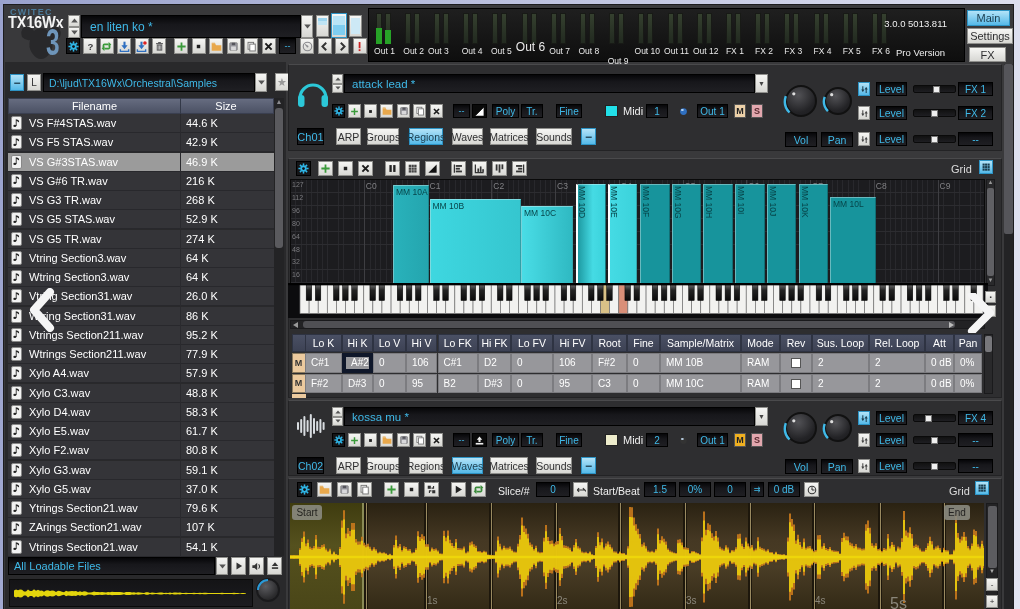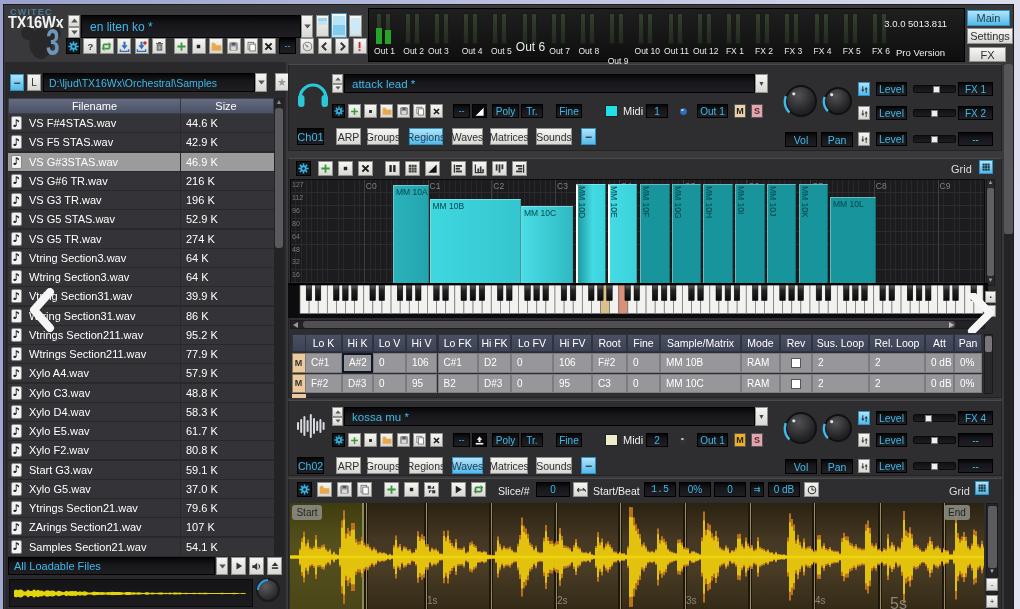--- a/index.html
+++ b/index.html
@@ -308,21 +308,21 @@
 <div class="abs" style="left:180px;top:171.8px;width:1px;height:19.25px;background:#2a2a2e"></div>
 <div class="abs" style="left:8px;top:191.0px;width:266px;height:19.25px;background:#343438;border-bottom:1px solid #28282c"></div>
 <div class="abs ic" style="left:11px;top:193.2px;width:11px;height:14px;background:#f2f2f2;border:1px solid #888;border-radius:2px">
     <svg width="9" height="9" viewBox="0 0 16 16">
       <ellipse cx="5" cy="12.3" rx="2.6" ry="2" fill="#222"></ellipse>
       <rect x="6.7" y="3" width="1.5" height="9.5" fill="#222"></rect>
       <path d="M6.7 3 c3 .5 4.2 1.5 5.8 3.4 l0 -3.4 c-1.6-1.6-3-2-5.8-2.6z" fill="#222"></path>
     </svg>
   </div>
 <div class="abs" style="left:29px;top:194.2px;font-size:11px;color:#fff">VS G3 TR.wav</div>
-<div class="abs" style="left:186px;top:194.2px;font-size:11px;color:#fff">196 K</div>
+<div class="abs" style="left:186px;top:194.2px;font-size:11px;color:#fff">268 K</div>
 <div class="abs" style="left:180px;top:191.0px;width:1px;height:19.25px;background:#2a2a2e"></div>
 <div class="abs" style="left:8px;top:210.2px;width:266px;height:19.25px;background:#343438;border-bottom:1px solid #28282c"></div>
 <div class="abs ic" style="left:11px;top:212.4px;width:11px;height:14px;background:#f2f2f2;border:1px solid #888;border-radius:2px">
     <svg width="9" height="9" viewBox="0 0 16 16">
       <ellipse cx="5" cy="12.3" rx="2.6" ry="2" fill="#222"></ellipse>
       <rect x="6.7" y="3" width="1.5" height="9.5" fill="#222"></rect>
       <path d="M6.7 3 c3 .5 4.2 1.5 5.8 3.4 l0 -3.4 c-1.6-1.6-3-2-5.8-2.6z" fill="#222"></path>
     </svg>
   </div>
 <div class="abs" style="left:29px;top:213.45px;font-size:11px;color:#fff">VS G5 STAS.wav</div>
@@ -363,21 +363,21 @@
 <div class="abs" style="left:180px;top:268.0px;width:1px;height:19.25px;background:#2a2a2e"></div>
 <div class="abs" style="left:8px;top:287.2px;width:266px;height:19.25px;background:#343438;border-bottom:1px solid #28282c"></div>
 <div class="abs ic" style="left:11px;top:289.4px;width:11px;height:14px;background:#f2f2f2;border:1px solid #888;border-radius:2px">
     <svg width="9" height="9" viewBox="0 0 16 16">
       <ellipse cx="5" cy="12.3" rx="2.6" ry="2" fill="#222"></ellipse>
       <rect x="6.7" y="3" width="1.5" height="9.5" fill="#222"></rect>
       <path d="M6.7 3 c3 .5 4.2 1.5 5.8 3.4 l0 -3.4 c-1.6-1.6-3-2-5.8-2.6z" fill="#222"></path>
     </svg>
   </div>
 <div class="abs" style="left:29px;top:290.45px;font-size:11px;color:#fff">Vtring Section31.wav</div>
-<div class="abs" style="left:186px;top:290.45px;font-size:11px;color:#fff">39.9 K</div>
+<div class="abs" style="left:186px;top:290.45px;font-size:11px;color:#fff">26.0 K</div>
 <div class="abs" style="left:180px;top:287.2px;width:1px;height:19.25px;background:#2a2a2e"></div>
 <div class="abs" style="left:8px;top:306.5px;width:266px;height:19.25px;background:#343438;border-bottom:1px solid #28282c"></div>
 <div class="abs ic" style="left:11px;top:308.7px;width:11px;height:14px;background:#f2f2f2;border:1px solid #888;border-radius:2px">
     <svg width="9" height="9" viewBox="0 0 16 16">
       <ellipse cx="5" cy="12.3" rx="2.6" ry="2" fill="#222"></ellipse>
       <rect x="6.7" y="3" width="1.5" height="9.5" fill="#222"></rect>
       <path d="M6.7 3 c3 .5 4.2 1.5 5.8 3.4 l0 -3.4 c-1.6-1.6-3-2-5.8-2.6z" fill="#222"></path>
     </svg>
   </div>
 <div class="abs" style="left:29px;top:309.7px;font-size:11px;color:#fff">Wtring Section31.wav</div>
@@ -461,21 +461,21 @@
 <div class="abs" style="left:186px;top:444.45px;font-size:11px;color:#fff">80.8 K</div>
 <div class="abs" style="left:180px;top:441.2px;width:1px;height:19.25px;background:#2a2a2e"></div>
 <div class="abs" style="left:8px;top:460.5px;width:266px;height:19.25px;background:#343438;border-bottom:1px solid #28282c"></div>
 <div class="abs ic" style="left:11px;top:462.7px;width:11px;height:14px;background:#f2f2f2;border:1px solid #888;border-radius:2px">
     <svg width="9" height="9" viewBox="0 0 16 16">
       <ellipse cx="5" cy="12.3" rx="2.6" ry="2" fill="#222"></ellipse>
       <rect x="6.7" y="3" width="1.5" height="9.5" fill="#222"></rect>
       <path d="M6.7 3 c3 .5 4.2 1.5 5.8 3.4 l0 -3.4 c-1.6-1.6-3-2-5.8-2.6z" fill="#222"></path>
     </svg>
   </div>
-<div class="abs" style="left:29px;top:463.7px;font-size:11px;color:#fff">Start G3.wav</div>
+<div class="abs" style="left:29px;top:463.7px;font-size:11px;color:#fff">Xylo G3.wav</div>
 <div class="abs" style="left:186px;top:463.7px;font-size:11px;color:#fff">59.1 K</div>
 <div class="abs" style="left:180px;top:460.5px;width:1px;height:19.25px;background:#2a2a2e"></div>
 <div class="abs" style="left:8px;top:479.8px;width:266px;height:19.25px;background:#343438;border-bottom:1px solid #28282c"></div>
 <div class="abs ic" style="left:11px;top:481.9px;width:11px;height:14px;background:#f2f2f2;border:1px solid #888;border-radius:2px">
     <svg width="9" height="9" viewBox="0 0 16 16">
       <ellipse cx="5" cy="12.3" rx="2.6" ry="2" fill="#222"></ellipse>
       <rect x="6.7" y="3" width="1.5" height="9.5" fill="#222"></rect>
       <path d="M6.7 3 c3 .5 4.2 1.5 5.8 3.4 l0 -3.4 c-1.6-1.6-3-2-5.8-2.6z" fill="#222"></path>
     </svg>
   </div>
@@ -505,21 +505,21 @@
 <div class="abs" style="left:186px;top:521.45px;font-size:11px;color:#fff">107 K</div>
 <div class="abs" style="left:180px;top:518.2px;width:1px;height:19.25px;background:#2a2a2e"></div>
 <div class="abs" style="left:8px;top:537.5px;width:266px;height:19.25px;background:#343438;border-bottom:1px solid #28282c"></div>
 <div class="abs ic" style="left:11px;top:539.7px;width:11px;height:14px;background:#f2f2f2;border:1px solid #888;border-radius:2px">
     <svg width="9" height="9" viewBox="0 0 16 16">
       <ellipse cx="5" cy="12.3" rx="2.6" ry="2" fill="#222"></ellipse>
       <rect x="6.7" y="3" width="1.5" height="9.5" fill="#222"></rect>
       <path d="M6.7 3 c3 .5 4.2 1.5 5.8 3.4 l0 -3.4 c-1.6-1.6-3-2-5.8-2.6z" fill="#222"></path>
     </svg>
   </div>
-<div class="abs" style="left:29px;top:540.7px;font-size:11px;color:#fff">Samples Section21.wav</div>
+<div class="abs" style="left:29px;top:540.7px;font-size:11px;color:#fff">Vtrings Section21.wav</div>
 <div class="abs" style="left:186px;top:540.7px;font-size:11px;color:#fff">54.1 K</div>
 <div class="abs" style="left:180px;top:537.5px;width:1px;height:19.25px;background:#2a2a2e"></div>
 <div class="abs blk" style="left:8px;top:557px;width:207px;height:18px;"></div>
 <div class="abs" style="left:14px;top:560px;font-size:11px;color:#3fb9e8">All Loadable Files</div>
 <div class="abs btn" style="left:216px;top:557px;width:12px;height:18px;">
     <svg width="7" height="5" viewBox="0 0 7 5">
       <path d="M3.5 4.5 L6.8 0.5 H0.2z" fill="#555"></path>
     </svg>
   </div>
 <div class="abs btn" style="left:231px;top:557px;width:15px;height:18px;">
@@ -1270,21 +1270,21 @@
 <div class="abs" style="left:627px;top:334px;width:33px;height:18px;background:linear-gradient(180deg,#4a5064,#3d4254);border:1px solid #2e3342;color:#fff;font-size:10.5px;display:flex;align-items:center;justify-content:center">Fine</div>
 <div class="abs" style="left:660px;top:334px;width:81px;height:18px;background:linear-gradient(180deg,#4a5064,#3d4254);border:1px solid #2e3342;color:#fff;font-size:10.5px;display:flex;align-items:center;justify-content:center">Sample/Matrix</div>
 <div class="abs" style="left:741px;top:334px;width:39px;height:18px;background:linear-gradient(180deg,#4a5064,#3d4254);border:1px solid #2e3342;color:#fff;font-size:10.5px;display:flex;align-items:center;justify-content:center">Mode</div>
 <div class="abs" style="left:780px;top:334px;width:32px;height:18px;background:linear-gradient(180deg,#4a5064,#3d4254);border:1px solid #2e3342;color:#fff;font-size:10.5px;display:flex;align-items:center;justify-content:center">Rev</div>
 <div class="abs" style="left:812px;top:334px;width:57px;height:18px;background:linear-gradient(180deg,#4a5064,#3d4254);border:1px solid #2e3342;color:#fff;font-size:10.5px;display:flex;align-items:center;justify-content:center">Sus. Loop</div>
 <div class="abs" style="left:869px;top:334px;width:56px;height:18px;background:linear-gradient(180deg,#4a5064,#3d4254);border:1px solid #2e3342;color:#fff;font-size:10.5px;display:flex;align-items:center;justify-content:center">Rel. Loop</div>
 <div class="abs" style="left:925px;top:334px;width:29px;height:18px;background:linear-gradient(180deg,#4a5064,#3d4254);border:1px solid #2e3342;color:#fff;font-size:10.5px;display:flex;align-items:center;justify-content:center">Att</div>
 <div class="abs" style="left:954px;top:334px;width:28px;height:18px;background:linear-gradient(180deg,#4a5064,#3d4254);border:1px solid #2e3342;color:#fff;font-size:10.5px;display:flex;align-items:center;justify-content:center">Pan</div>
 <div class="abs" style="left:291.5px;top:353.0px;width:14px;height:19.5px;background:#ecca9e;border:1px solid #8a7a5e;color:#333;font-size:9px;font-weight:bold;display:flex;align-items:center;justify-content:center">M</div>
 <div class="abs" style="left:305px;top:353.0px;width:37px;height:19.5px;background:#97979b;border:1px solid #7c7c80;color:#fff;font-size:10px;white-space:nowrap;display:flex;align-items:center;padding-left:5px;justify-content:flex-start">C#1</div>
-<div class="abs" style="left:342px;top:353.0px;width:31px;height:19.5px;background:#97979b;border:2px solid #0f172a;color:#fff;font-size:10px;white-space:nowrap;display:flex;align-items:center;padding-left:5px;justify-content:flex-start">A#2</div>
+<div class="abs" style="left:342px;top:353.0px;width:31px;height:19.5px;background:#97979b;border:4px solid #0f172a;color:#fff;font-size:10px;white-space:nowrap;display:flex;align-items:center;padding-left:5px;justify-content:flex-start">A#2</div>
 <div class="abs" style="left:373px;top:353.0px;width:33px;height:19.5px;background:#97979b;border:1px solid #7c7c80;color:#fff;font-size:10px;white-space:nowrap;display:flex;align-items:center;padding-left:5px;justify-content:flex-start">0</div>
 <div class="abs" style="left:406px;top:353.0px;width:31px;height:19.5px;background:#97979b;border:1px solid #7c7c80;color:#fff;font-size:10px;white-space:nowrap;display:flex;align-items:center;padding-left:5px;justify-content:flex-start">106</div>
 <div class="abs" style="left:437.5px;top:353.0px;width:40.5px;height:19.5px;background:#97979b;border:1px solid #7c7c80;color:#fff;font-size:10px;white-space:nowrap;display:flex;align-items:center;padding-left:5px;justify-content:flex-start">C#1</div>
 <div class="abs" style="left:478px;top:353.0px;width:33px;height:19.5px;background:#97979b;border:1px solid #7c7c80;color:#fff;font-size:10px;white-space:nowrap;display:flex;align-items:center;padding-left:5px;justify-content:flex-start">D2</div>
 <div class="abs" style="left:511px;top:353.0px;width:42px;height:19.5px;background:#97979b;border:1px solid #7c7c80;color:#fff;font-size:10px;white-space:nowrap;display:flex;align-items:center;padding-left:5px;justify-content:flex-start">0</div>
 <div class="abs" style="left:553px;top:353.0px;width:39px;height:19.5px;background:#97979b;border:1px solid #7c7c80;color:#fff;font-size:10px;white-space:nowrap;display:flex;align-items:center;padding-left:5px;justify-content:flex-start">106</div>
 <div class="abs" style="left:592px;top:353.0px;width:35px;height:19.5px;background:#97979b;border:1px solid #7c7c80;color:#fff;font-size:10px;white-space:nowrap;display:flex;align-items:center;padding-left:5px;justify-content:flex-start">F#2</div>
 <div class="abs" style="left:627px;top:353.0px;width:33px;height:19.5px;background:#97979b;border:1px solid #7c7c80;color:#fff;font-size:10px;white-space:nowrap;display:flex;align-items:center;padding-left:5px;justify-content:flex-start">0</div>
 <div class="abs" style="left:660px;top:353.0px;width:81px;height:19.5px;background:#97979b;border:1px solid #7c7c80;color:#fff;font-size:10px;white-space:nowrap;display:flex;align-items:center;padding-left:5px;justify-content:flex-start">MM 10B</div>
 <div class="abs" style="left:741px;top:353.0px;width:39px;height:19.5px;background:#97979b;border:1px solid #7c7c80;color:#fff;font-size:10px;white-space:nowrap;display:flex;align-items:center;padding-left:5px;justify-content:flex-start">RAM</div>
@@ -1389,21 +1389,21 @@
 <div class="abs blk" style="left:536px;top:482px;width:34px;height:15px;">
     <span style="font-size:10px;">0</span>
   </div>
 <div class="abs btn" style="left:573px;top:482px;width:15px;height:15px;">
     <svg width="10" height="10" viewBox="0 0 16 16">
       <path d="M2 8 h12 M2 8 l3-3 M2 8 l3 3 M14 8 l-3-3 M14 8 l3 3" stroke="#333" stroke-width="1.7" fill="none"></path>
     </svg>
   </div>
 <div class="abs" style="left:593px;top:485px;font-size:10.5px;color:#eee">Start/Beat</div>
 <div class="abs blk" style="left:644px;top:482px;width:32px;height:15px;">
-    <span style="font-size:10px;font-family:Liberation Mono, monospace;">1.5</span>
+    <span style="font-size:10px;">1.5</span>
   </div>
 <div class="abs blk" style="left:679px;top:482px;width:32px;height:15px;">
     <span style="font-size:10px;">0%</span>
   </div>
 <div class="abs blk" style="left:714px;top:482px;width:32px;height:15px;">
     <span style="font-size:10px;">0</span>
   </div>
 <div class="abs blk" style="left:750px;top:482px;width:14px;height:15px;">
     <span style="font-size:8px;">⇉</span>
   </div>

